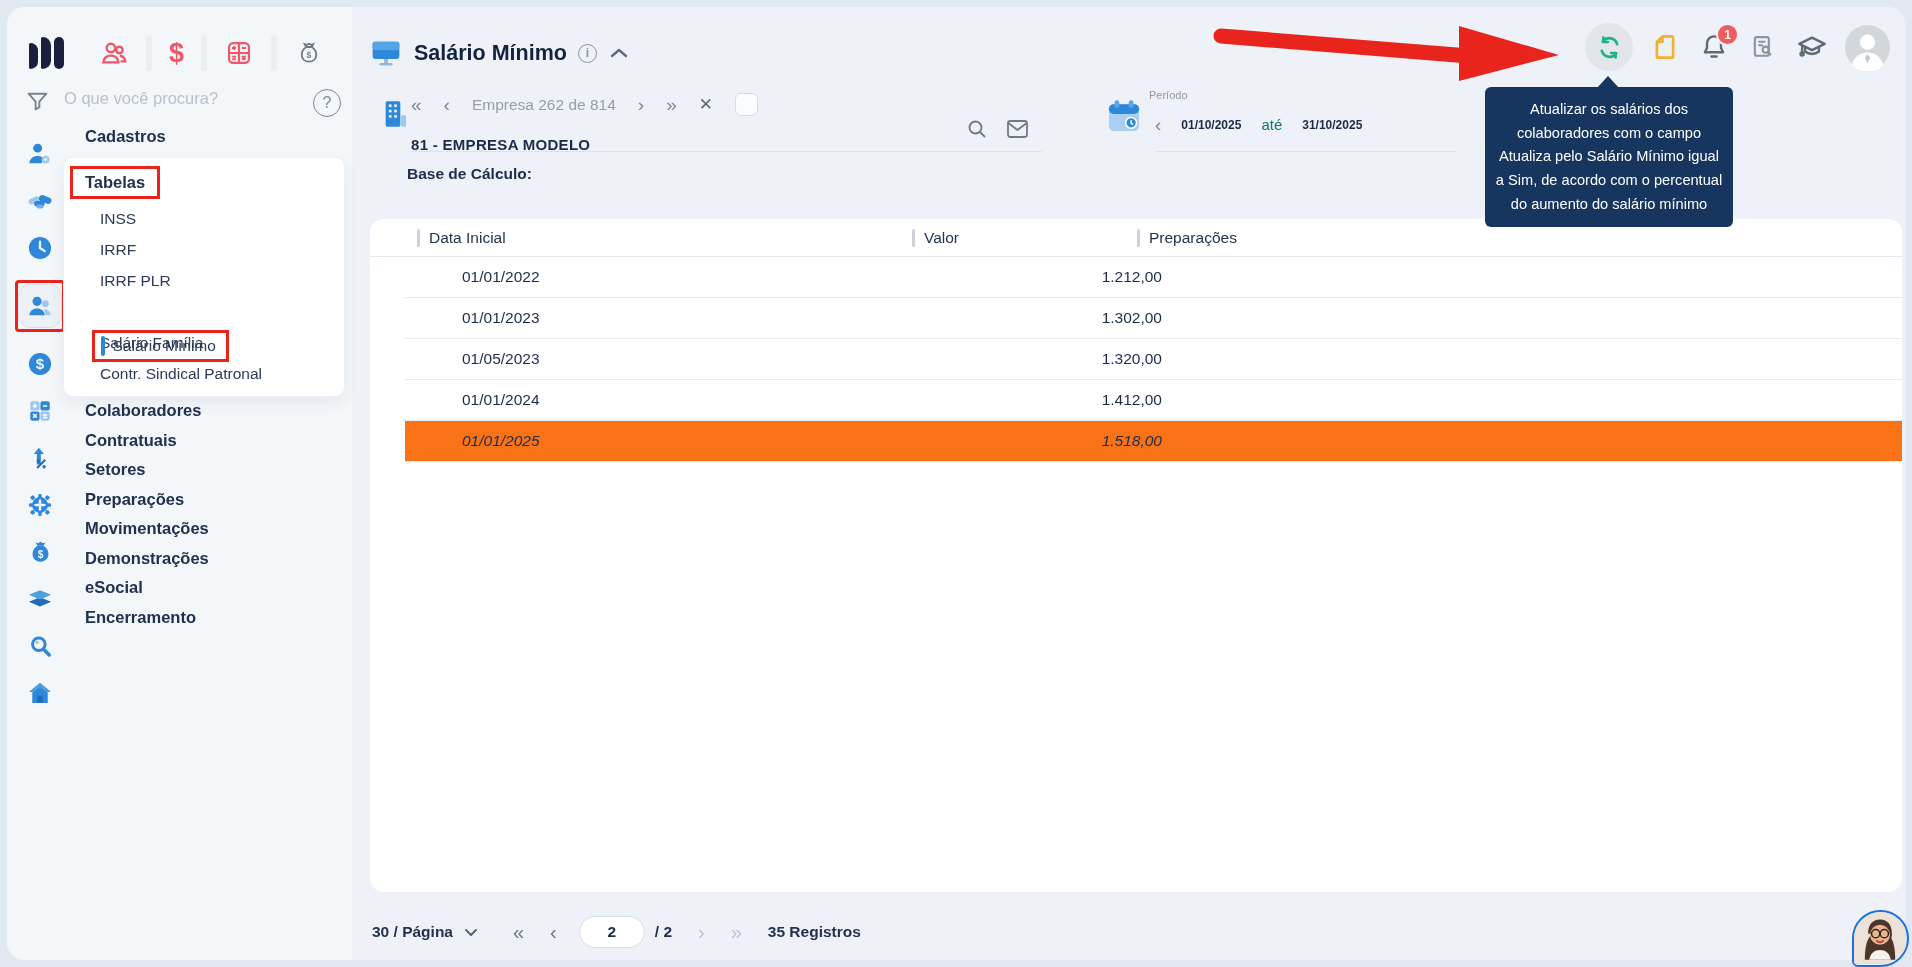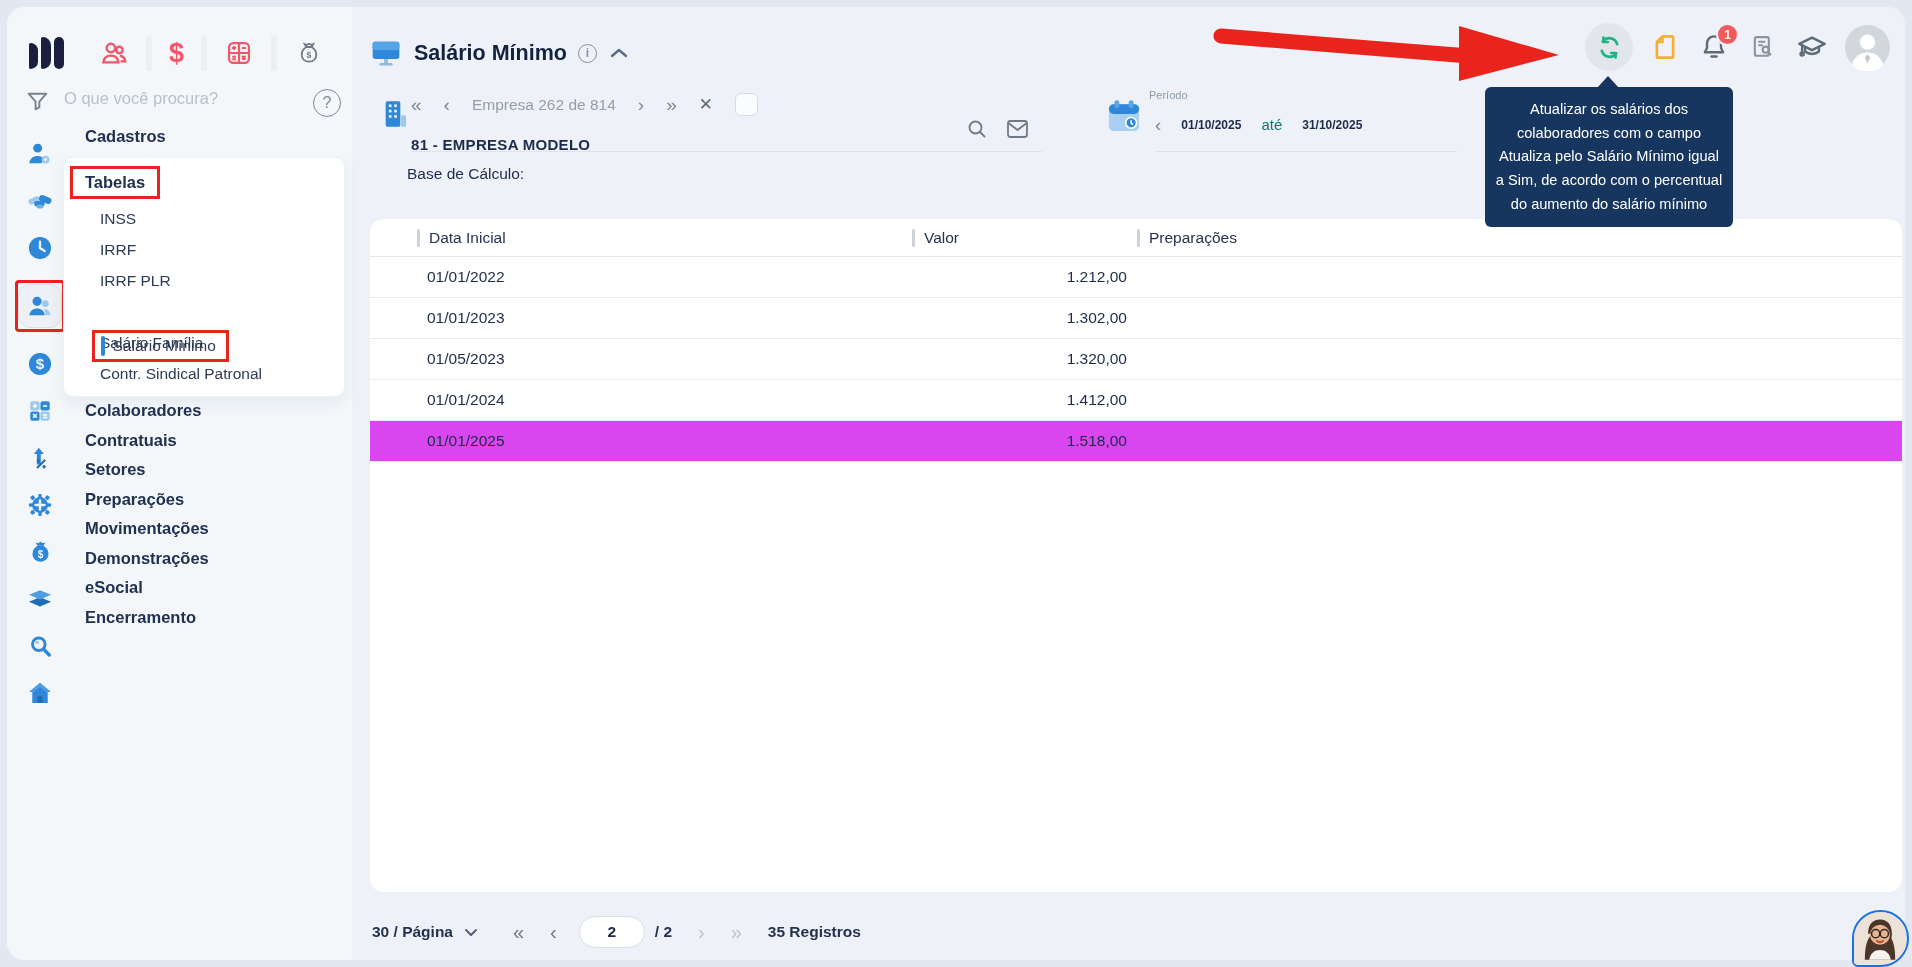--- a/index.html
+++ b/index.html
@@ -72,33 +72,33 @@
   
   .tooltip { position:absolute; left:1478px; top:80px; width:248px; background:#17365f; color:#fff;
     border-radius:6px; padding:11px 10px; font-size:14.6px; line-height:1.62; text-align:center; z-index:6; }
   .tooltip:before { content:""; position:absolute; top:-11px; left:112px; border:11px solid transparent;
     border-bottom:12px solid #17365f; border-top:none; }
 
   
   .red-arrow { position:absolute; left:1200px; top:14px; z-index:7; }
 
   
-  .section-title { position:absolute; left:400px; top:158px; font-size:15.5px; font-weight:400; color:#1c2b49; }
+  .section-title { position:absolute; left:400px; top:158px; font-size:15.5px; font-weight:700; color:#1c2b49; }
   .card { position:absolute; left:363px; top:212px; width:1532px; height:673px; background:#fff; border-radius:14px; }
   .thead { display:flex; height:38px; align-items:center; border-bottom:1px solid #e3e6ea; }
   .th { display:flex; align-items:center; font-size:15.5px; color:#25324f; }
   .col-bar { width:3px; height:18px; background:#cdd2d9; border-radius:2px; margin-right:9px; }
   .gutter { width:47px; flex:none; }
   .c1 { width:495px; flex:none; }
   .c2 { width:225px; flex:none;text-align:right; }
   .c3 { flex:1; }
-  .trow { display:flex; height:41px; align-items:center; border-bottom:1px solid #e8ebee; font-size:15.5px; }
+  .trow { display:flex; height:41px; align-items:center; border-bottom:1px solid #e8ebee; font-size:15.5px;margin-left:35px; }
   .trow .c1 { padding-left:10px; }
   .trow .c2 { text-align:right; padding-right:10px; }
-  .trow.selected { background:#d946ef; }
+  .trow.selected { background:#f97316;font-style:italic; }
 
   
   .pager { position:absolute; left:365px; top:905px; height:40px; display:flex; align-items:center;
     font-size:15.5px; color:#25324f; font-weight:700; }
   .pg-glyph { font-size:20px; color:#6a7689; font-weight:400; }
   .pg-glyph.disabled { color:#bcc3cd; }
   .page-input { width:66px; height:32px; border:1.5px solid #d9dee5; border-radius:16px; background:#fff;
     text-align:center; font-size:15.5px; font-weight:700; color:#1d2b49; outline:none; font-family:inherit; }
 
   

